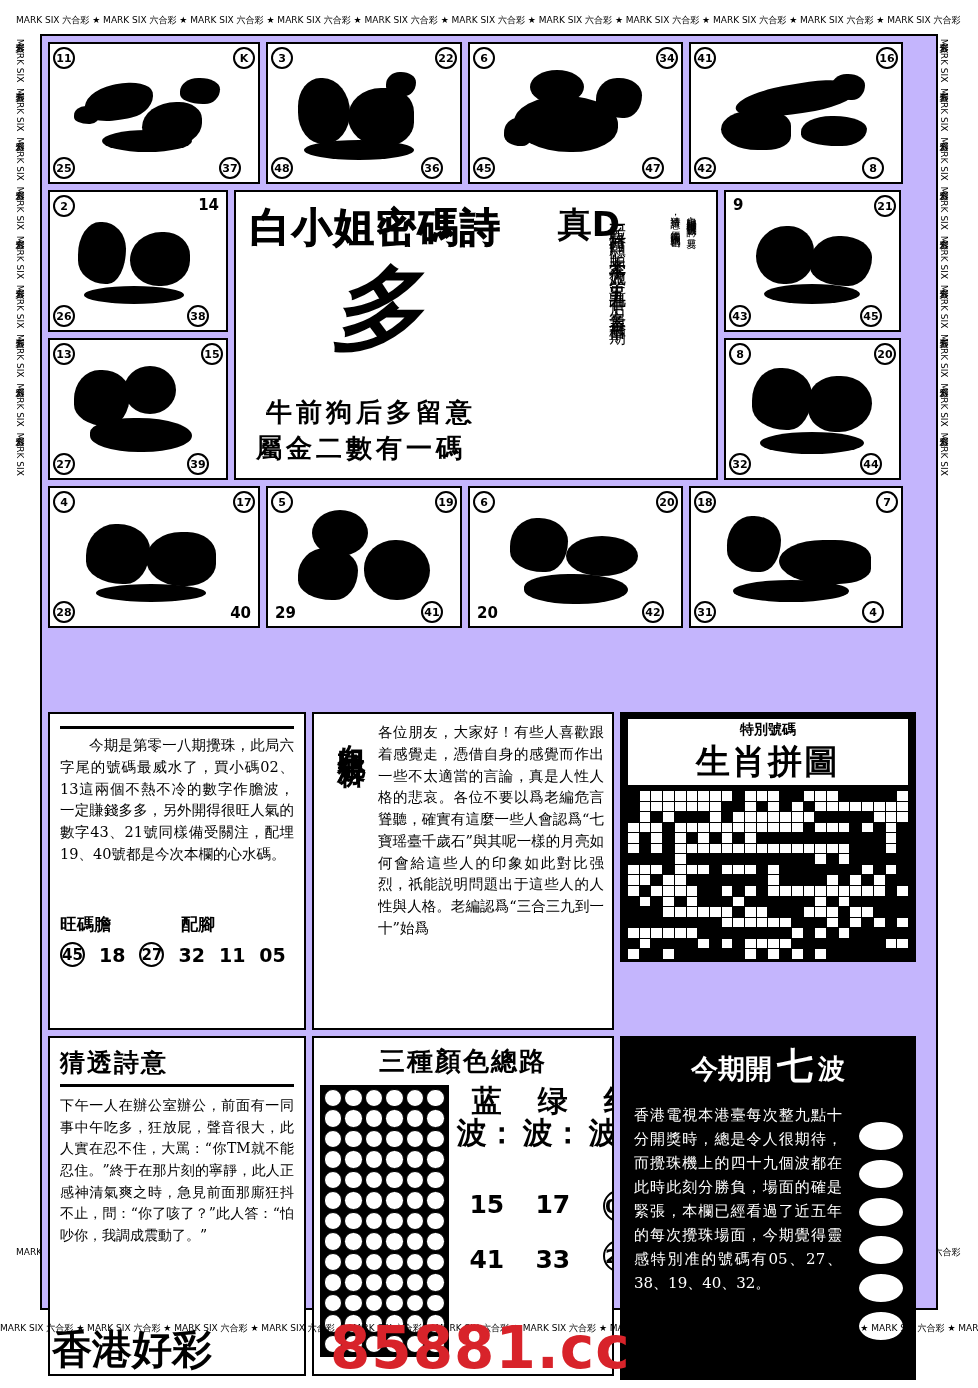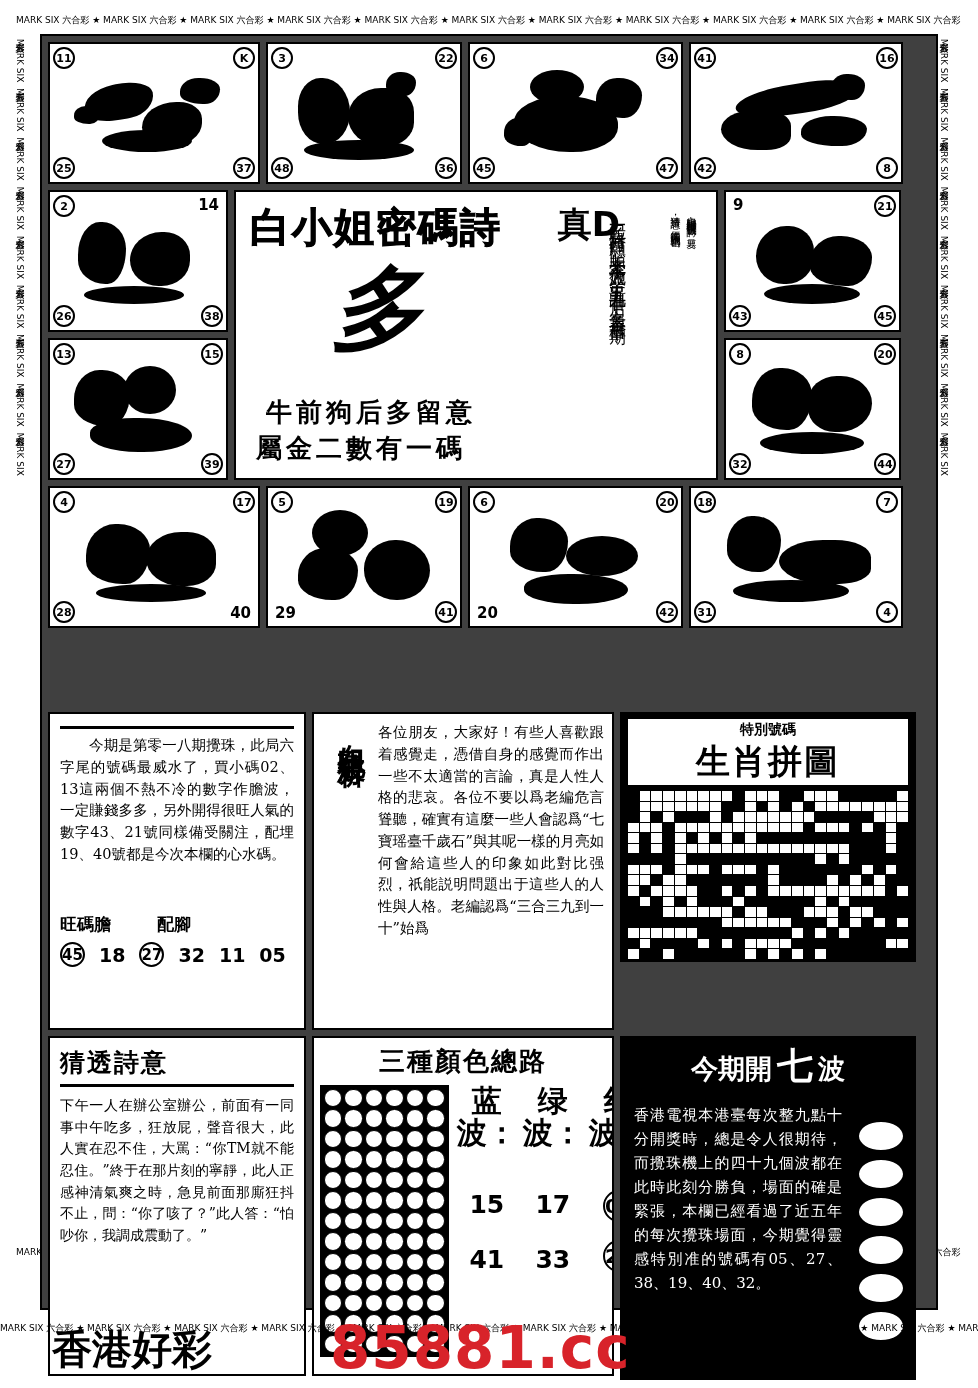--- a/index.html
+++ b/index.html
@@ -30,40 +30,40 @@
   .bd-left .vtxt, .bd-right .vtxt {
     writing-mode: vertical-rl; text-orientation: mixed;
     font-size:9px; line-height:11px; height:100%;
     white-space:nowrap; overflow:hidden;
   }
   .bd-row { display:flex; align-items:center; gap:6px; }
 
   .inner {
     position:absolute; left:40px; top:34px; right:40px; bottom:78px;
     border:2px solid #000;
-    background:#404040;
+    background:#c4b5fd;
   }
   
   .grid-wrap { position:absolute; left:6px; top:6px; right:6px; }
   .prow { display:flex; gap:6px; margin-bottom:6px; }
   .cell {
     position:relative; border:2px solid #000; background:#fff;
     height:142px; overflow:hidden;
   }
   .cell .art { position:absolute; inset:0; }
   .num {
     position:absolute; width:22px; height:22px; border-radius:50%;
     border:2px solid #000; background:#fff; color:#000;
     font-size:11px; font-weight:bold; text-align:center; line-height:19px;
     font-family:"DejaVu Sans", sans-serif;
   }
   .num.tl { left:3px; top:3px; }
   .num.tr { right:3px; top:3px; }
   .num.bl { left:3px; bottom:3px; }
-  .num.br { right:3px; bottom:3px; }
+  .num.br { right:17px; bottom:3px; }
   .numplain { position:absolute; font-size:15px; font-weight:bold; }
   .numplain.tr { right:7px; top:4px; }
   .numplain.tl { left:7px; top:4px; }
   .numplain.br { right:7px; bottom:4px; }
   .numplain.bl { left:7px; bottom:4px; }
 
   
   .ink { position:absolute; background:#000; border-radius:48% 52% 40% 60%/55% 45% 60% 40%; }
 
   
@@ -332,21 +332,21 @@
       </div>
     </div>
 
     <div class="lower">
 
       <div class="lrow" style="margin-bottom:6px;">
 
         <div class="panel" style="width:258px;height:318px;padding:8px 10px;">
           <div style="height:3px;background:#000;margin:4px 0 6px;"></div>
           <div class="body-txt indent" style="height:172px;overflow:hidden;">今期是第零一八期攪珠，此局六字尾的號碼最威水了，買小碼02、13這兩個不熱不冷的數字作膽波，一定賺錢多多，另外開得很旺人氣的數字43、21號同樣備受關注，配埋19、40號都是今次本欄的心水碼。</div>
-          <div style="display:flex;gap:46px;margin-top:6px;font-size:17px;font-weight:bold;">
+          <div style="display:flex;gap:70px;margin-top:6px;font-size:17px;font-weight:bold;">
             <span>旺碼膽</span>
             <span>配腳</span>
           </div>
           <div class="codes-row" style="margin-top:6px;">
             <span class="circled">45</span>
             <span>18</span>
             <span class="circled">27</span>
             <span>32</span>
             <span>11</span>
             <span>05</span>

